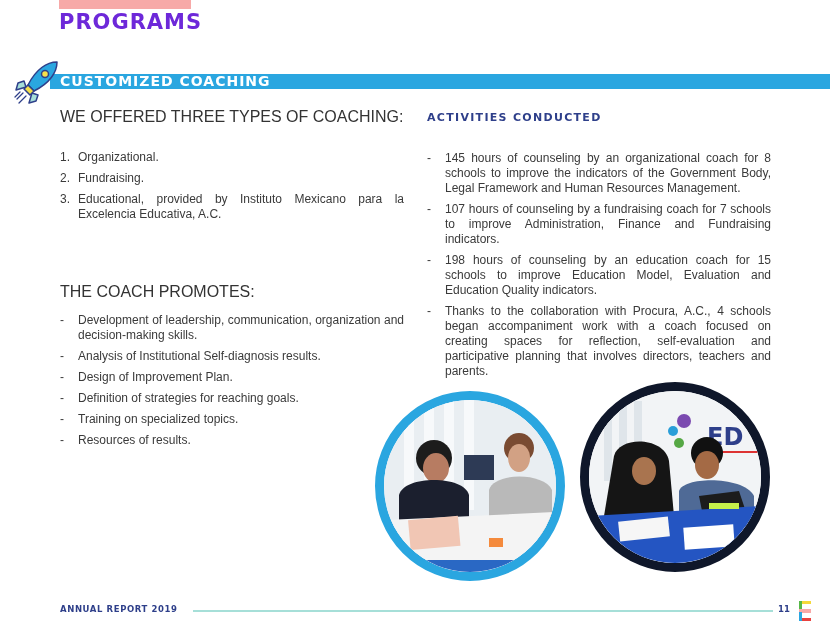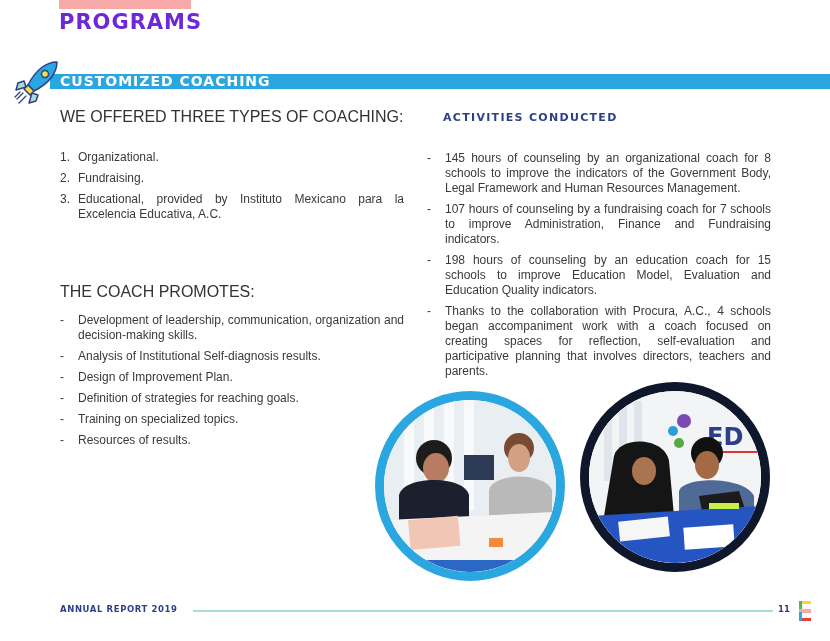--- a/index.html
+++ b/index.html
@@ -97,21 +97,21 @@
     <li><span class="marker">-</span><span>Development of leadership, communication, organization and decision-making skills.</span></li>
     <li><span class="marker">-</span><span>Analysis of Institutional Self-diagnosis results.</span></li>
     <li><span class="marker">-</span><span>Design of Improvement Plan.</span></li>
     <li><span class="marker">-</span><span>Definition of strategies for reaching goals.</span></li>
     <li><span class="marker">-</span><span>Training on specialized topics.</span></li>
     <li><span class="marker">-</span><span>Resources of results.</span></li>
   </ul>
 </div>
 
 <div class="col col-right">
-  <div class="heading-blue" style="top:110px;left:16px">ACTIVITIES CONDUCTED</div>
+  <div class="heading-blue" style="top:110px;left:0">ACTIVITIES CONDUCTED</div>
   <ul class="dash" style="position:absolute;top:151px;left:0;width:344px">
     <li><span class="marker">-</span><span>145 hours of counseling by an organizational coach for 8 schools to improve the indicators of the Government Body, Legal Framework and Human Resources Management.</span></li>
     <li><span class="marker">-</span><span>107 hours of counseling by a fundraising coach for 7 schools to improve Administration, Finance and Fundraising indicators.</span></li>
     <li><span class="marker">-</span><span>198 hours of counseling by an education coach for 15 schools to improve Education Model, Evaluation and Education Quality indicators.</span></li>
     <li><span class="marker">-</span><span>Thanks to the collaboration with Procura, A.C., 4 schools began accompaniment work with a coach focused on creating spaces for reflection, self-evaluation and participative planning that involves directors, teachers and parents.</span></li>
   </ul>
 </div>
 
 <div class="photo photo-1">
   <svg viewBox="0 0 172 172" preserveAspectRatio="none">

